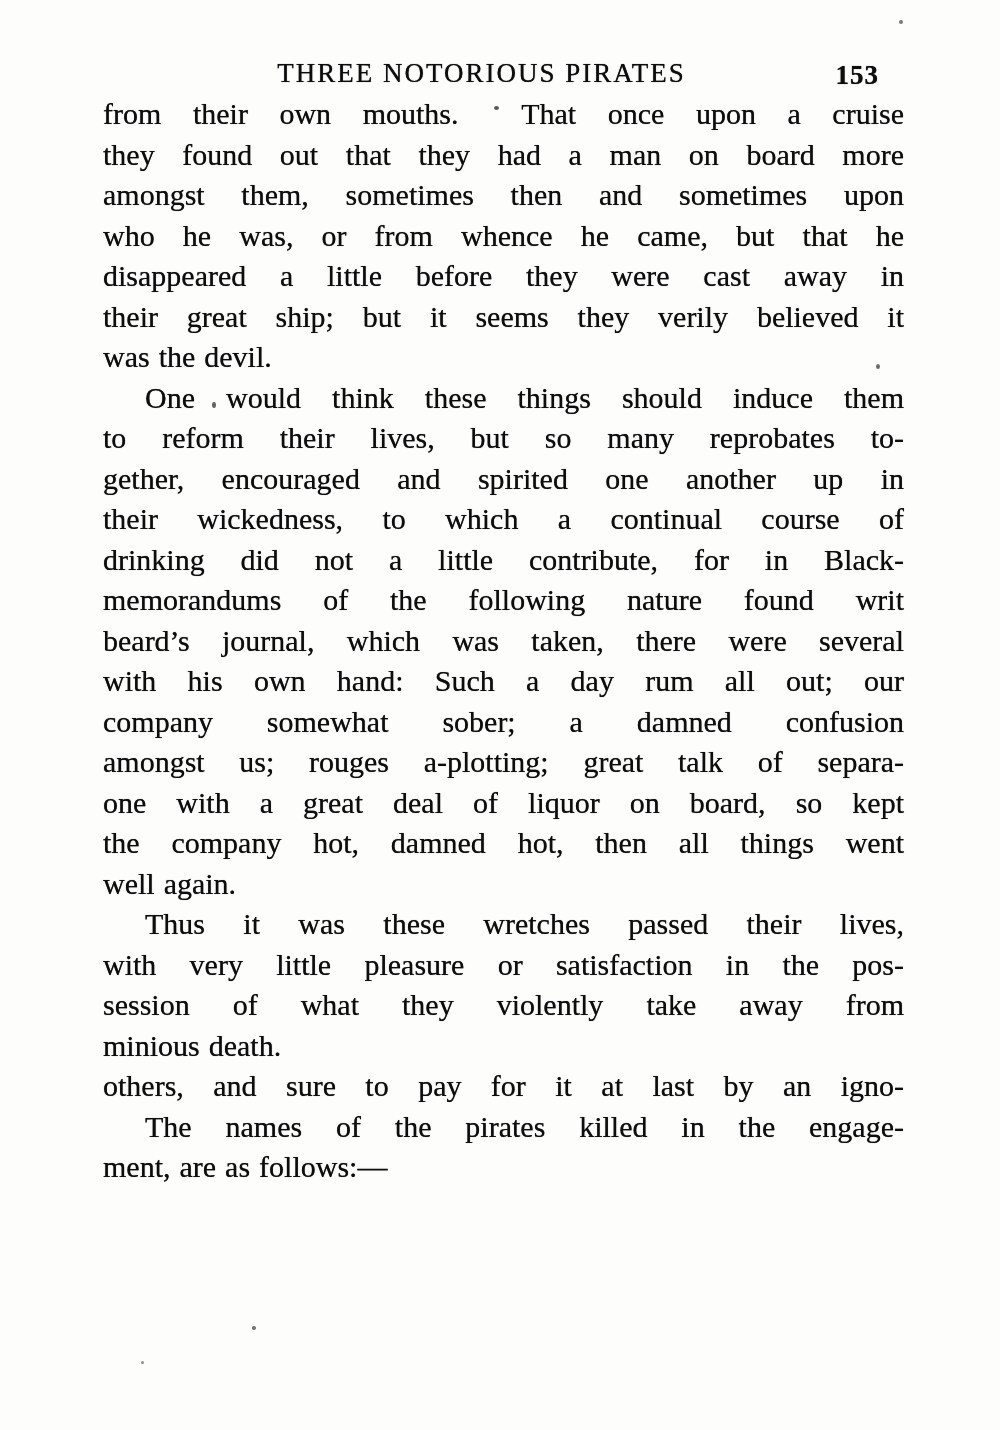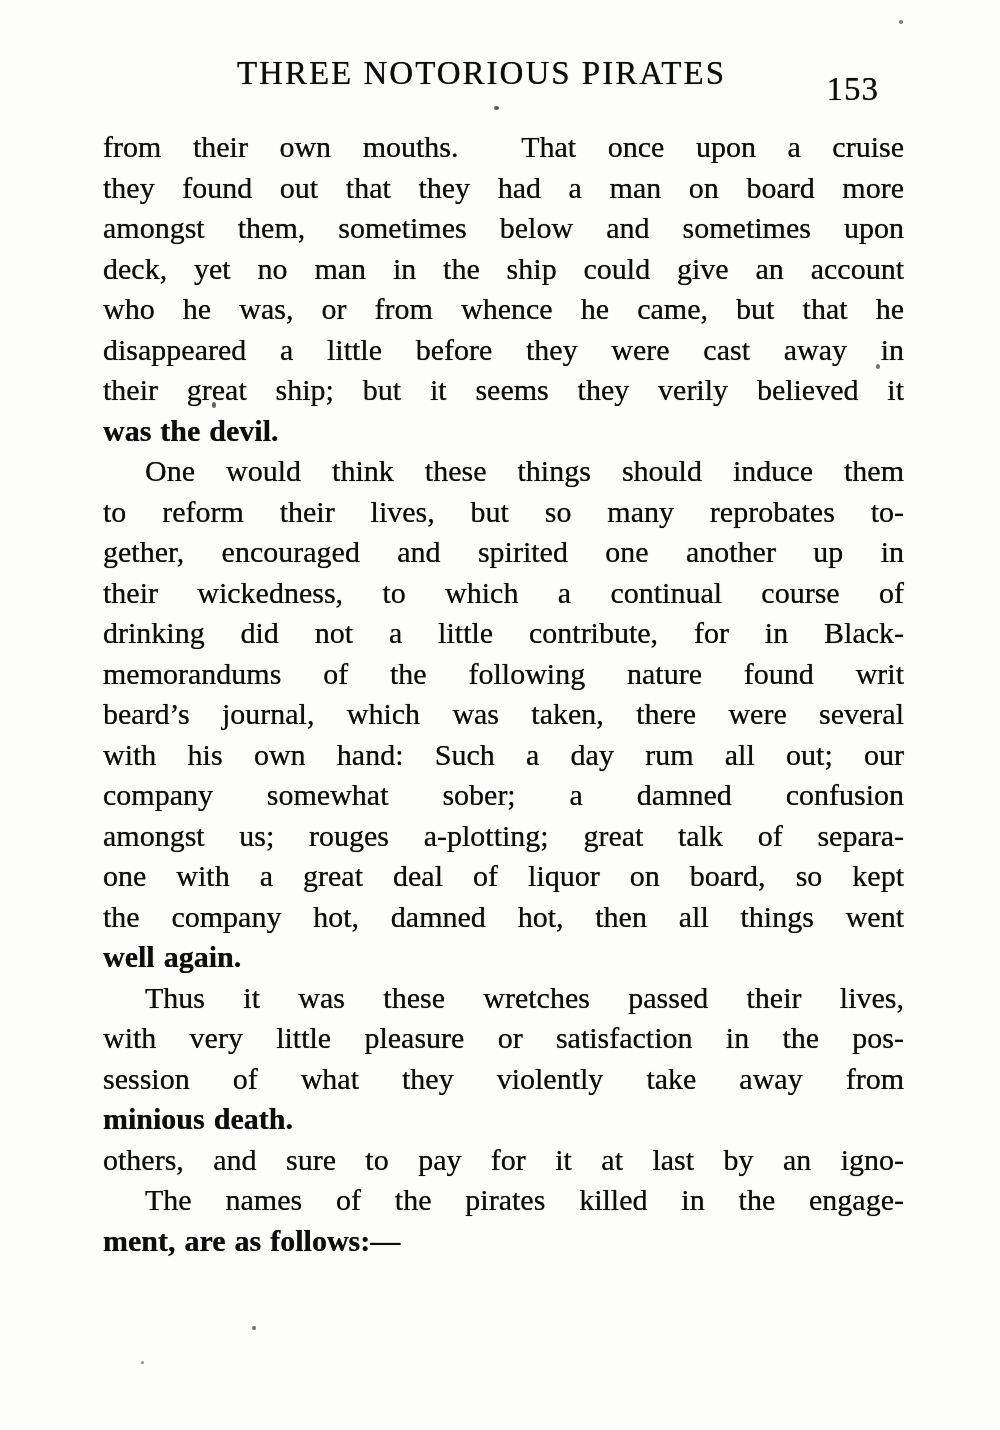--- a/index.html
+++ b/index.html
@@ -17,55 +17,54 @@
   }
   .page-column {
     position: absolute;
     left: 103px;
     top: 52px;
     width: 801px;
   }
   .running-header {
     position: relative;
     height: 42px;
-    font-size: 33px;
+    font-size: 27px;
     line-height: 42px;
     font-weight: normal;
     letter-spacing: 2px;
     text-align: center;
     white-space: nowrap;
     text-shadow: 0 0 0.8px rgba(5,5,5,0.85);
   }
   .header-title {
     display: inline-block;
     transform: translateX(-22px); 
   }
   .page-number {
     position: absolute;
     right: 25px;
-    top: 16px;
+    top: 2px;
     letter-spacing: 1px;
+    font-weight: bold;
   }
   .text-body {
-    margin-top: 33px;
     font-size: 30px;
     line-height: 40.5px;
     text-shadow: 0 0 0.7px rgba(10,10,10,0.8);
   }
   .para { margin: 0; }
   .para.indent .line:first-child { text-indent: 42px; }
   .line {
     text-align: justify;
     text-align-last: justify;
     word-spacing: 1.5px;
   }
   .line.last {
     text-align: justify;
     text-align-last: left;
-    font-weight: bold;
   }
   
   .speck {
     position: absolute;
     background: #222;
     border-radius: 50%;
     opacity: 0.75;
   }
   .speck.s1 { left: 899px; top: 20px;  width: 4px; height: 4px; opacity: 0.6; }
   .speck.s2 { left: 494px; top: 106px; width: 5px; height: 4px; }
@@ -79,22 +78,21 @@
 
 <div class="page-column">
   <div class="running-header">
     <span class="header-title">THREE NOTORIOUS PIRATES</span>
     <span class="page-number">153</span>
   </div>
   <div class="text-body">
       <div class="para">
         <div class="line">from their own mouths.&nbsp; That once upon a cruise</div>
         <div class="line">they found out that they had a man on board more</div>
-        <div class="line">amongst them, sometimes below and sometimes upon</div>
-        <div class="line">deck, yet no man in the ship could give an account</div>
+        <div class="line">amongst them, sometimes then and sometimes upon</div>
         <div class="line">who he was, or from whence he came, but that he</div>
         <div class="line">disappeared a little before they were cast away in</div>
         <div class="line">their great ship; but it seems they verily believed it</div>
         <div class="line last">was the devil.</div>
       </div>
       <div class="para indent">
         <div class="line">One would think these things should induce them</div>
         <div class="line">to reform their lives, but so many reprobates to-</div>
         <div class="line">gether, encouraged and spirited one another up in</div>
         <div class="line">their wickedness, to which a continual course of</div>

